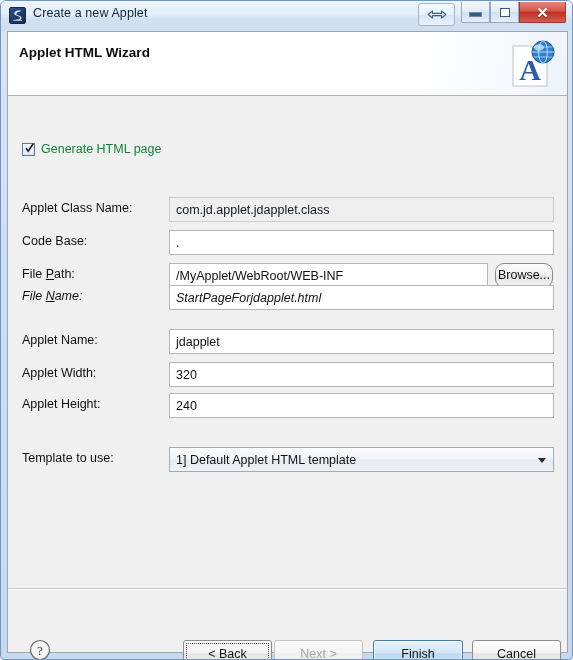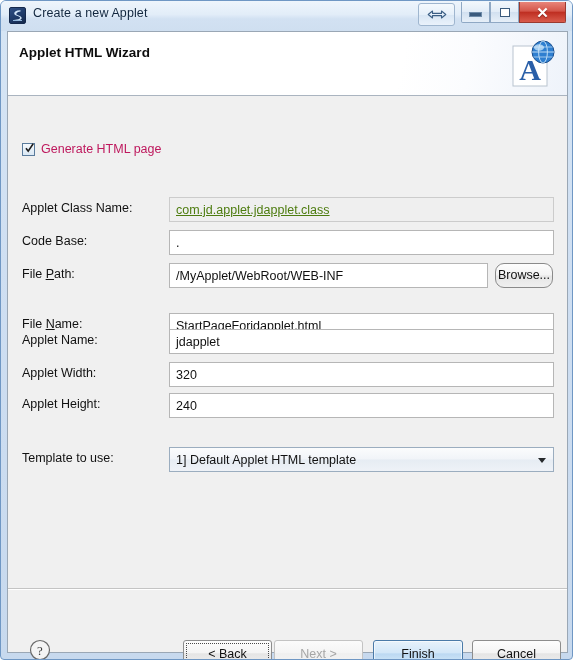--- a/index.html
+++ b/index.html
@@ -182,21 +182,21 @@
     position: relative;
     margin-right: 6px;
   }
   .checkbox .tick {
     position: absolute;
     left: 2px; top: -1px;
     width: 9px; height: 11px;
   }
   .chk-label {
     font-size: 12.5px;
-    color: #be185d;
+    color: #15803d;
   }
 
   .row {
     position: absolute;
     left: 0;
     width: 559px;
     height: 25px;
   }
   .lbl {
     position: absolute;
@@ -219,22 +219,21 @@
     font-size: 12.5px;
     color: #111;
     padding: 3px 0 0 6px;
     line-height: 19px;
     white-space: nowrap;
     overflow: hidden;
   }
   .field.disabled {
     background: #efefef;
     border-color: #cccccc;
-    color: #4d7c0f;
-    text-decoration: underline;
+    color: #0f172a;
   }
   .field.wide { width: 385px; }
 
   .browse-btn {
     position: absolute;
     left: 487px;
     width: 58px;
     height: 25px;
     box-sizing: border-box;
     border: 1px solid #8a8a8a;
@@ -414,21 +413,21 @@
         <span class="lbl">Code Base:</span>
         <div class="field wide">.</div>
       </div>
 
       <div class="row" style="top:166px;">
         <span class="lbl">File <u>P</u>ath:</span>
         <div class="field">/MyApplet/WebRoot/WEB-INF</div>
         <div class="browse-btn">Browse...</div>
       </div>
 
-      <div class="row" style="top:216px;">
+      <div class="row" style="top:188px;font-style:italic;">
         <span class="lbl">File <u>N</u>ame:</span>
         <div class="field wide">StartPageForjdapplet.html</div>
       </div>
 
       <div class="row" style="top:232px;">
         <span class="lbl">Applet Name:</span>
         <div class="field wide">jdapplet</div>
       </div>
 
       <div class="row" style="top:265px;">

